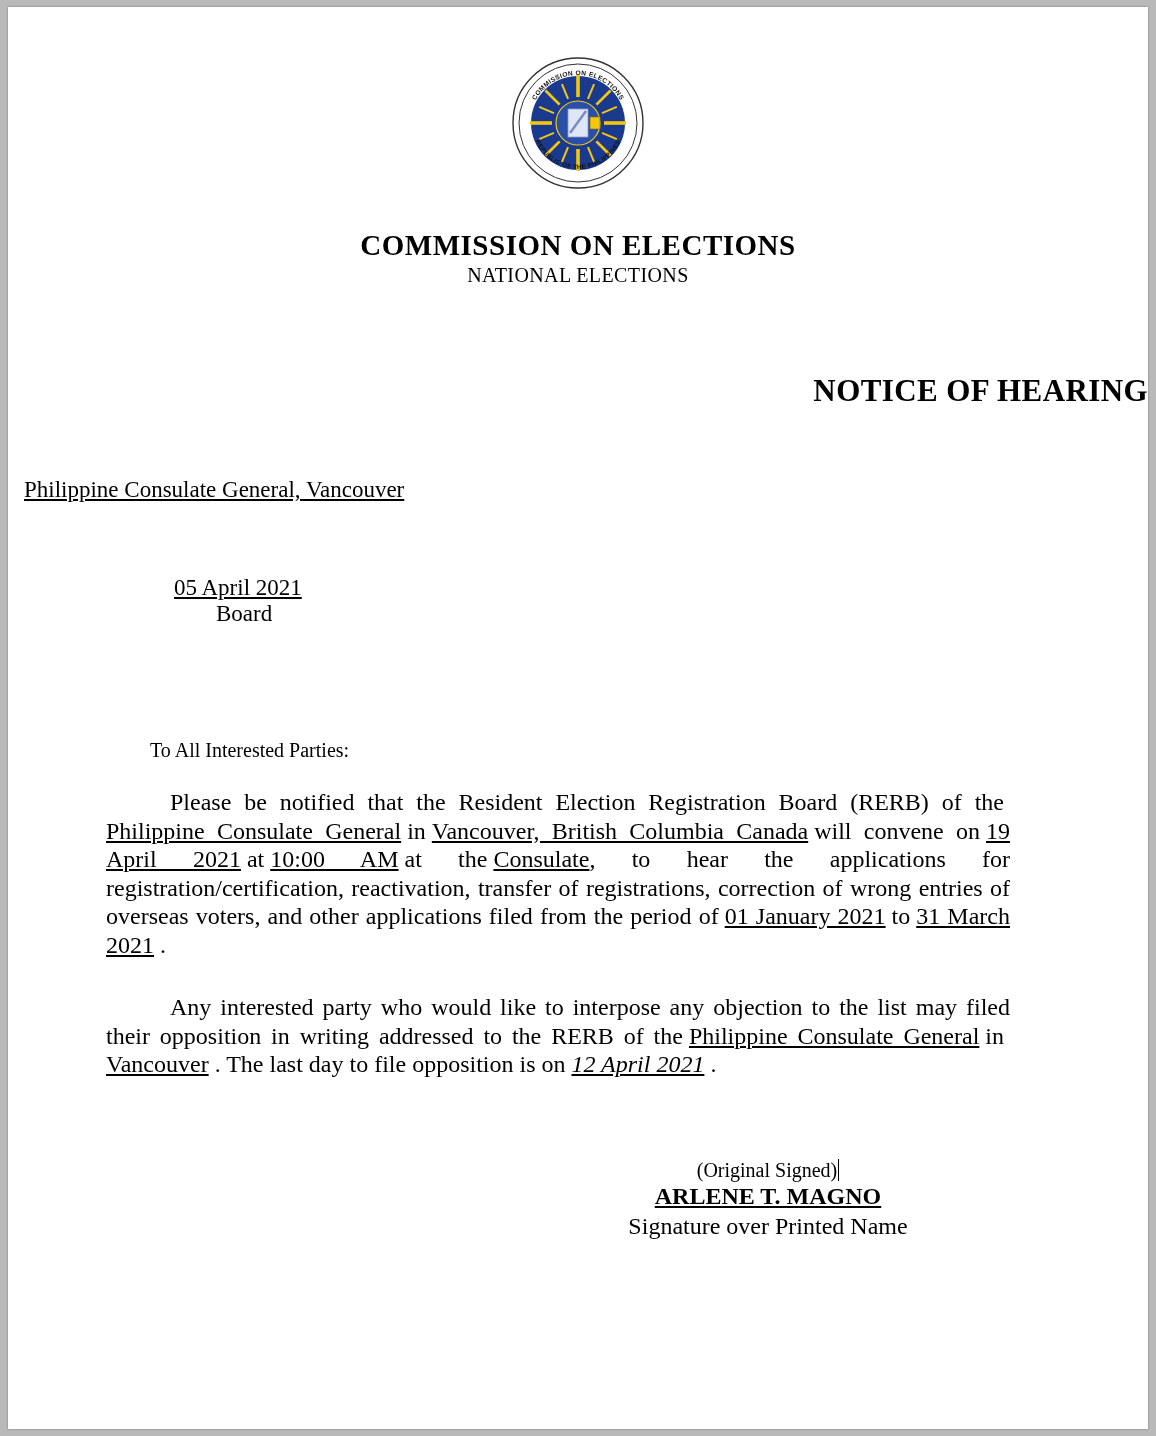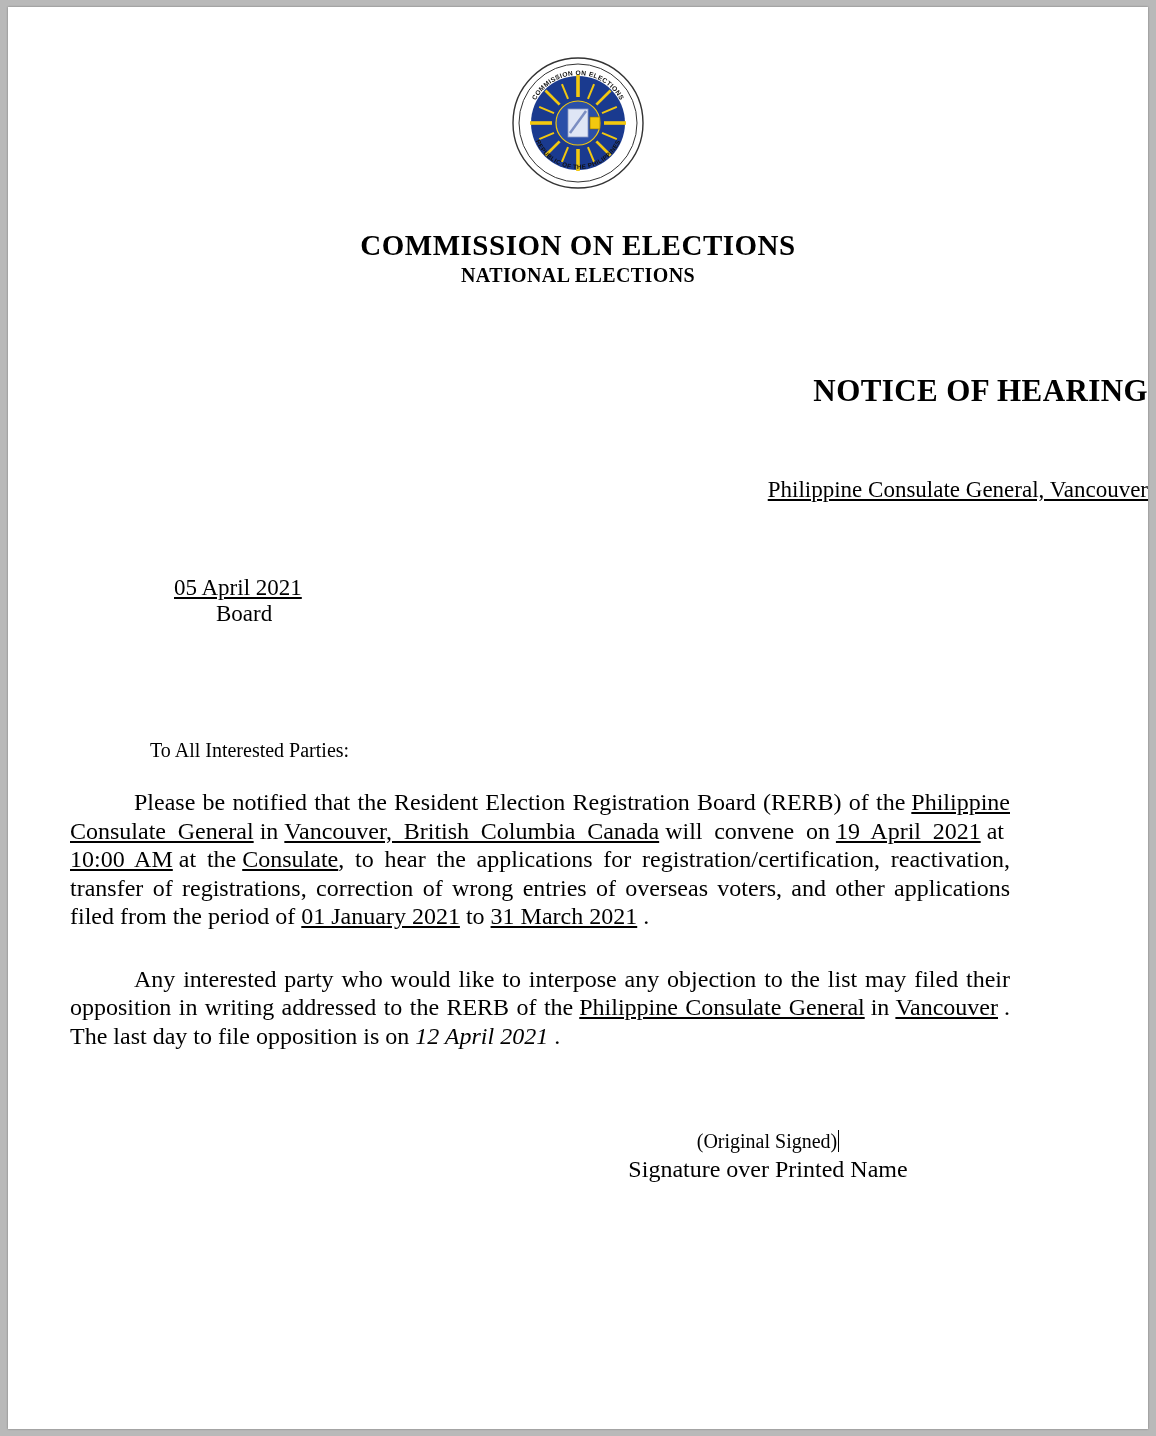--- a/index.html
+++ b/index.html
@@ -38,34 +38,35 @@
     text-align: center;
     margin-top: 38px;
   }
   .org-title {
     font-size: 29px;
     font-weight: bold;
     letter-spacing: 0.5px;
   }
   .org-sub {
     font-size: 20px;
-    font-weight: bold;
+    font-weight: normal;
     letter-spacing: 0.4px;
     margin-top: 2px;
   }
   .doc-title {
     text-align: right;
     font-size: 31px;
     font-weight: bold;
     margin-top: 86px;
     letter-spacing: 0.4px;
   }
   .post-block {
-    text-align: right;
+    text-align: left;
     margin-top: 68px;
+    padding-left: 16px;
   }
   .post-name {
     font-size: 23px;
     text-decoration: underline;
   }
   .post-label {
     font-size: 23px;
     margin-top: 2px;
   }
   .date-block {
@@ -82,37 +83,38 @@
     margin-left: 42px;
     display: block;
     margin-top: 0px;
   }
   .salutation {
     font-size: 20px;
     margin-top: 112px;
     margin-left: 142px;
   }
   .body-wrap {
-    margin: 0 138px 0 62px;
+    margin: 0 138px 0 98px;
   }
   p.para {
     font-size: 24px;
     line-height: 28.5px;
     text-align: justify;
     text-justify: inter-word;
     margin: 26px 0 0 0;
     text-indent: 64px;
   }
   p.para2 {
     margin-top: 34px;
   }
   .u {
     text-decoration: underline;
   }
   .ui {
+    text-decoration: underline;
     font-style: italic;
   }
   .sp {
     display: inline-block;
     width: 6px;
   }
   .sig-block {
     margin-top: 80px;
     text-align: center;
     padding-left: 380px;
@@ -220,16 +222,17 @@
   <div class="body-wrap">
 
     <p class="para"><span>Please be notified that the Resident Election Registration Board (RERB) of the</span><span class="sp"></span><span class="u">Philippine Consulate General</span><span class="sp"></span><span>in</span><span class="sp"></span><span class="u">Vancouver, British Columbia Canada</span><span class="sp"></span><span>will convene on</span><span class="sp"></span><span class="u">19 April 2021</span><span class="sp"></span><span>at</span><span class="sp"></span><span class="u">10:00 AM</span><span class="sp"></span><span>at the</span><span class="sp"></span><span class="u">Consulate</span><span>, to hear the applications for registration/certification, reactivation, transfer of registrations, correction of wrong entries of overseas voters, and other applications filed from the period of</span><span class="sp"></span><span class="u">01 January 2021</span><span class="sp"></span><span>to</span><span class="sp"></span><span class="u">31 March 2021</span><span class="sp"></span><span>.</span></p>
 
     <p class="para para2"><span>Any interested party who would like to interpose any objection to the list may filed their opposition in writing addressed to the RERB of the</span><span class="sp"></span><span class="u">Philippine Consulate General</span><span class="sp"></span><span>in</span><span class="sp"></span><span class="u">Vancouver</span><span class="sp"></span><span>. The last day to file opposition is on</span><span class="sp"></span><span class="ui">12 April 2021</span><span class="sp"></span><span>.</span></p>
 
   </div>
 
   <div class="sig-block">
     <div class="sig-orig"><span>(Original Signed)</span><span class="caret"></span></div>
+    <div class="sig-name">ARLENE T. MAGNO</div>
     <div class="sig-caption">Signature over Printed Name</div>
   </div>
 
 </div>
 
 </body></html>

